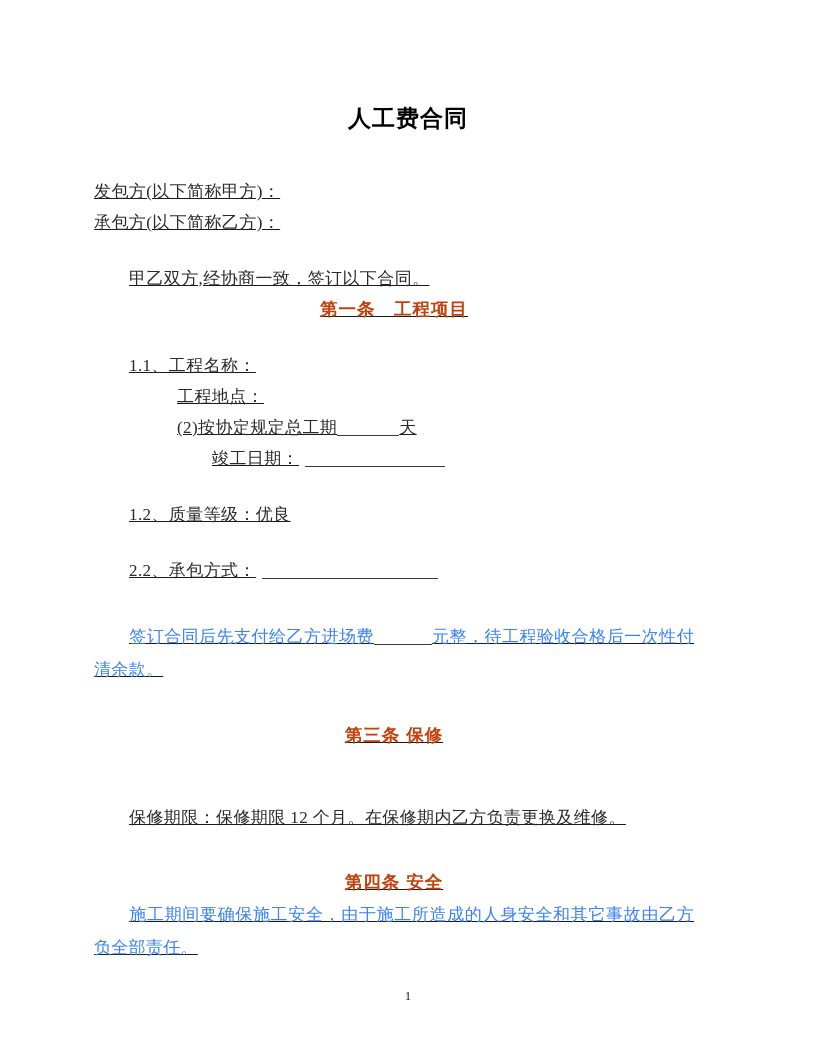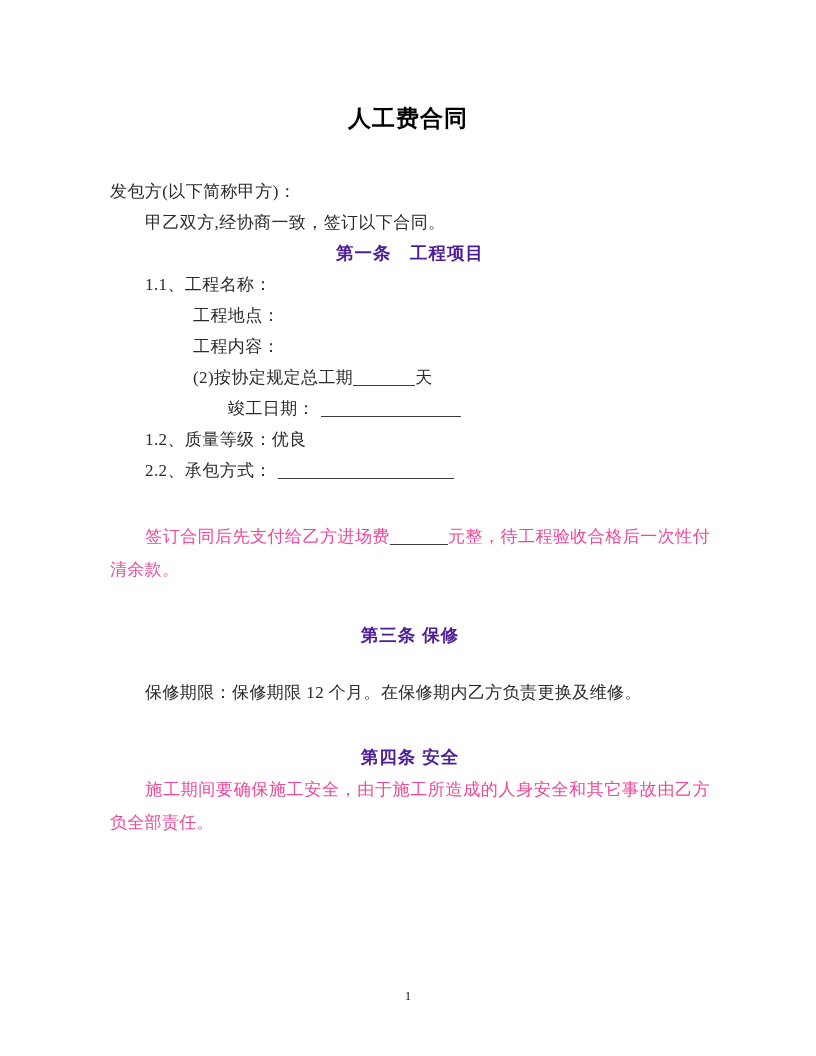--- a/index.html
+++ b/index.html
@@ -30,52 +30,53 @@
     font-size: 23px;
     font-weight: bold;
     letter-spacing: 1px;
     font-family: "Liberation Sans", "DejaVu Sans", sans-serif;
     color: #000000;
   }
 
   
   .body-area {
     position: absolute;
-    left: 110px;
+    left: 94px;
     top: 176px;
     width: 600px;
+    text-decoration: underline;
   }
 
   .line {
     font-size: 17px;
     line-height: 31px;
     color: #2a2a2a;
     white-space: nowrap;
     letter-spacing: 0.4px;
   }
 
   .para {
     font-size: 17px;
     line-height: 33px;
-    color: #ec4899;
+    color: #3b82f6;
     letter-spacing: 0.3px;
     text-align: justify;
   }
 
-  .indent-1 { padding-left: 35px; }
+  .indent-1 { padding-left: 35px; margin-top: 25px; }
   .indent-2 { padding-left: 83px; }
   .indent-3 { padding-left: 118px; }
 
   .section-head {
     font-size: 17.5px;
     font-weight: bold;
     text-align: center;
     font-family: "Liberation Sans", "DejaVu Sans", sans-serif;
     letter-spacing: 1px;
-    color: #4c1d95;
+    color: #c2410c;
     line-height: 31px;
   }
 
   .head-gap-a { margin-top: 0px; }
 
   
   .fill {
     display: inline-block;
     border-bottom: 1.4px solid #3a3a3a;
     vertical-align: -3px;
@@ -102,30 +103,30 @@
 <body>
 
 <div class="page">
 
   <div class="doc-title">人工费合同</div>
 
   <div class="body-area">
 
     <div class="line">发包方(以下简称甲方)：</div>
 
+    <div class="line">承包方(以下简称乙方)：</div>
 
     <div class="line indent-1">甲乙双方,经协商一致，签订以下合同。</div>
 
     <div class="section-head head-gap-a">第一条　工程项目</div>
 
     <div class="line indent-1">1.1、工程名称：</div>
 
     <div class="line indent-2">工程地点：</div>
 
-    <div class="line indent-2">工程内容：</div>
 
     <div class="line indent-2">
       <span>(2)按协定规定总工期</span><span class="fill fill-days"></span><span>天</span>
     </div>
 
 
     <div class="line indent-3">
       <span>竣工日期：</span><span class="fill fill-date"></span>
     </div>
 

